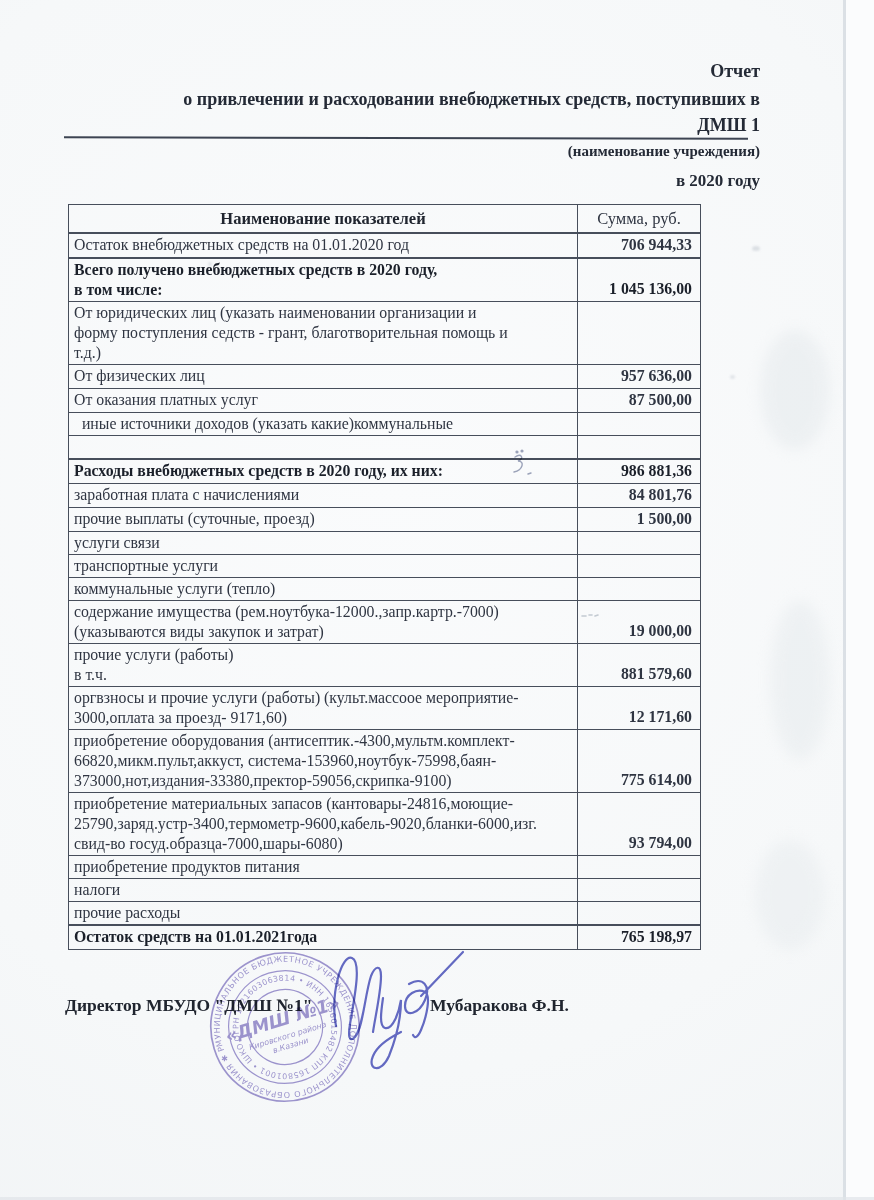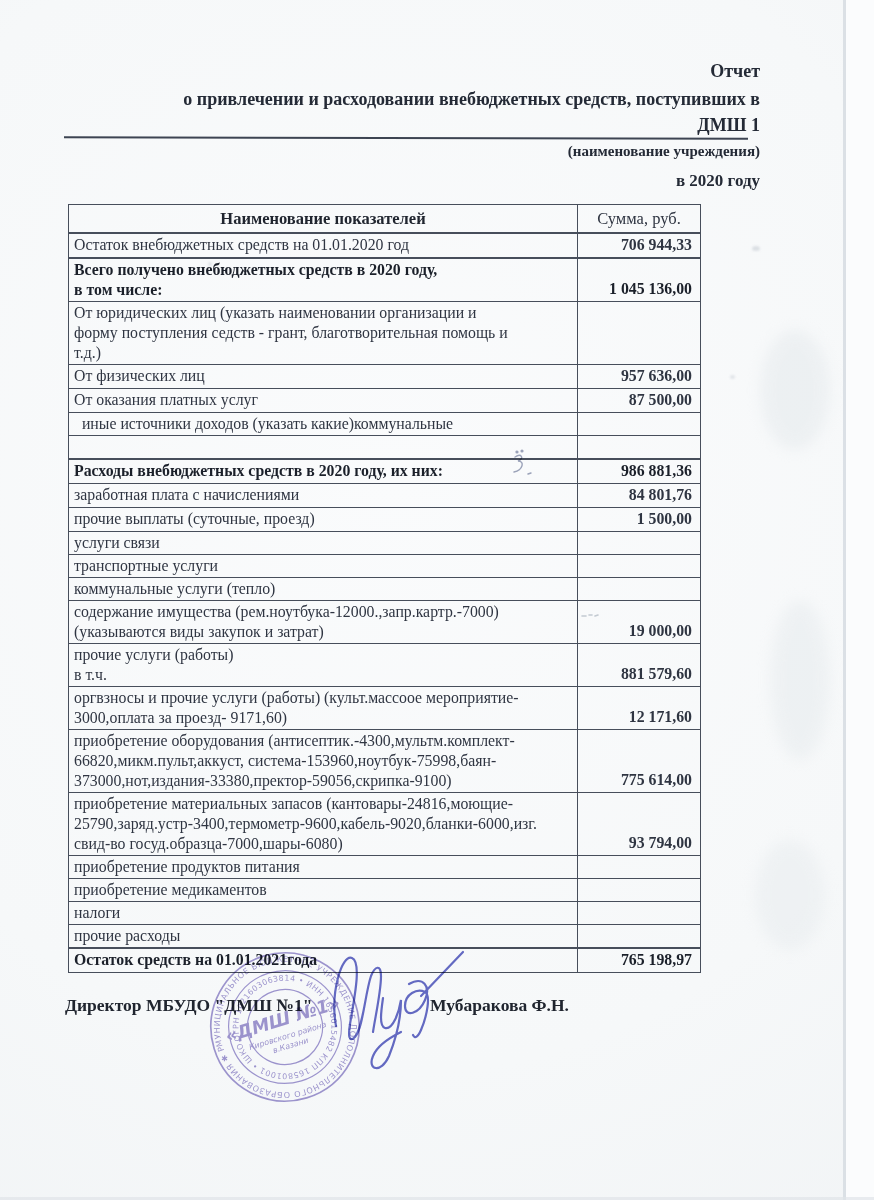--- a/index.html
+++ b/index.html
@@ -164,24 +164,20 @@
           <td class="val">775 614,00</td>
         </tr>
         <tr>
           <td class="lbl">приобретение материальных запасов (кантовары-24816,моющие-
 25790,заряд.устр-3400,термометр-9600,кабель-9020,бланки-6000,изг.
 свид-во госуд.образца-7000,шары-6080)</td>
           <td class="val">93 794,00</td>
         </tr>
         <tr>
           <td class="lbl">приобретение продуктов питания</td>
-          <td class="val"></td>
-        </tr>
-        <tr>
-          <td class="lbl">приобретение медикаментов</td>
           <td class="val"></td>
         </tr>
         <tr>
           <td class="lbl">налоги</td>
           <td class="val"></td>
         </tr>
         <tr>
           <td class="lbl">прочие расходы</td>
           <td class="val"></td>
         </tr>

